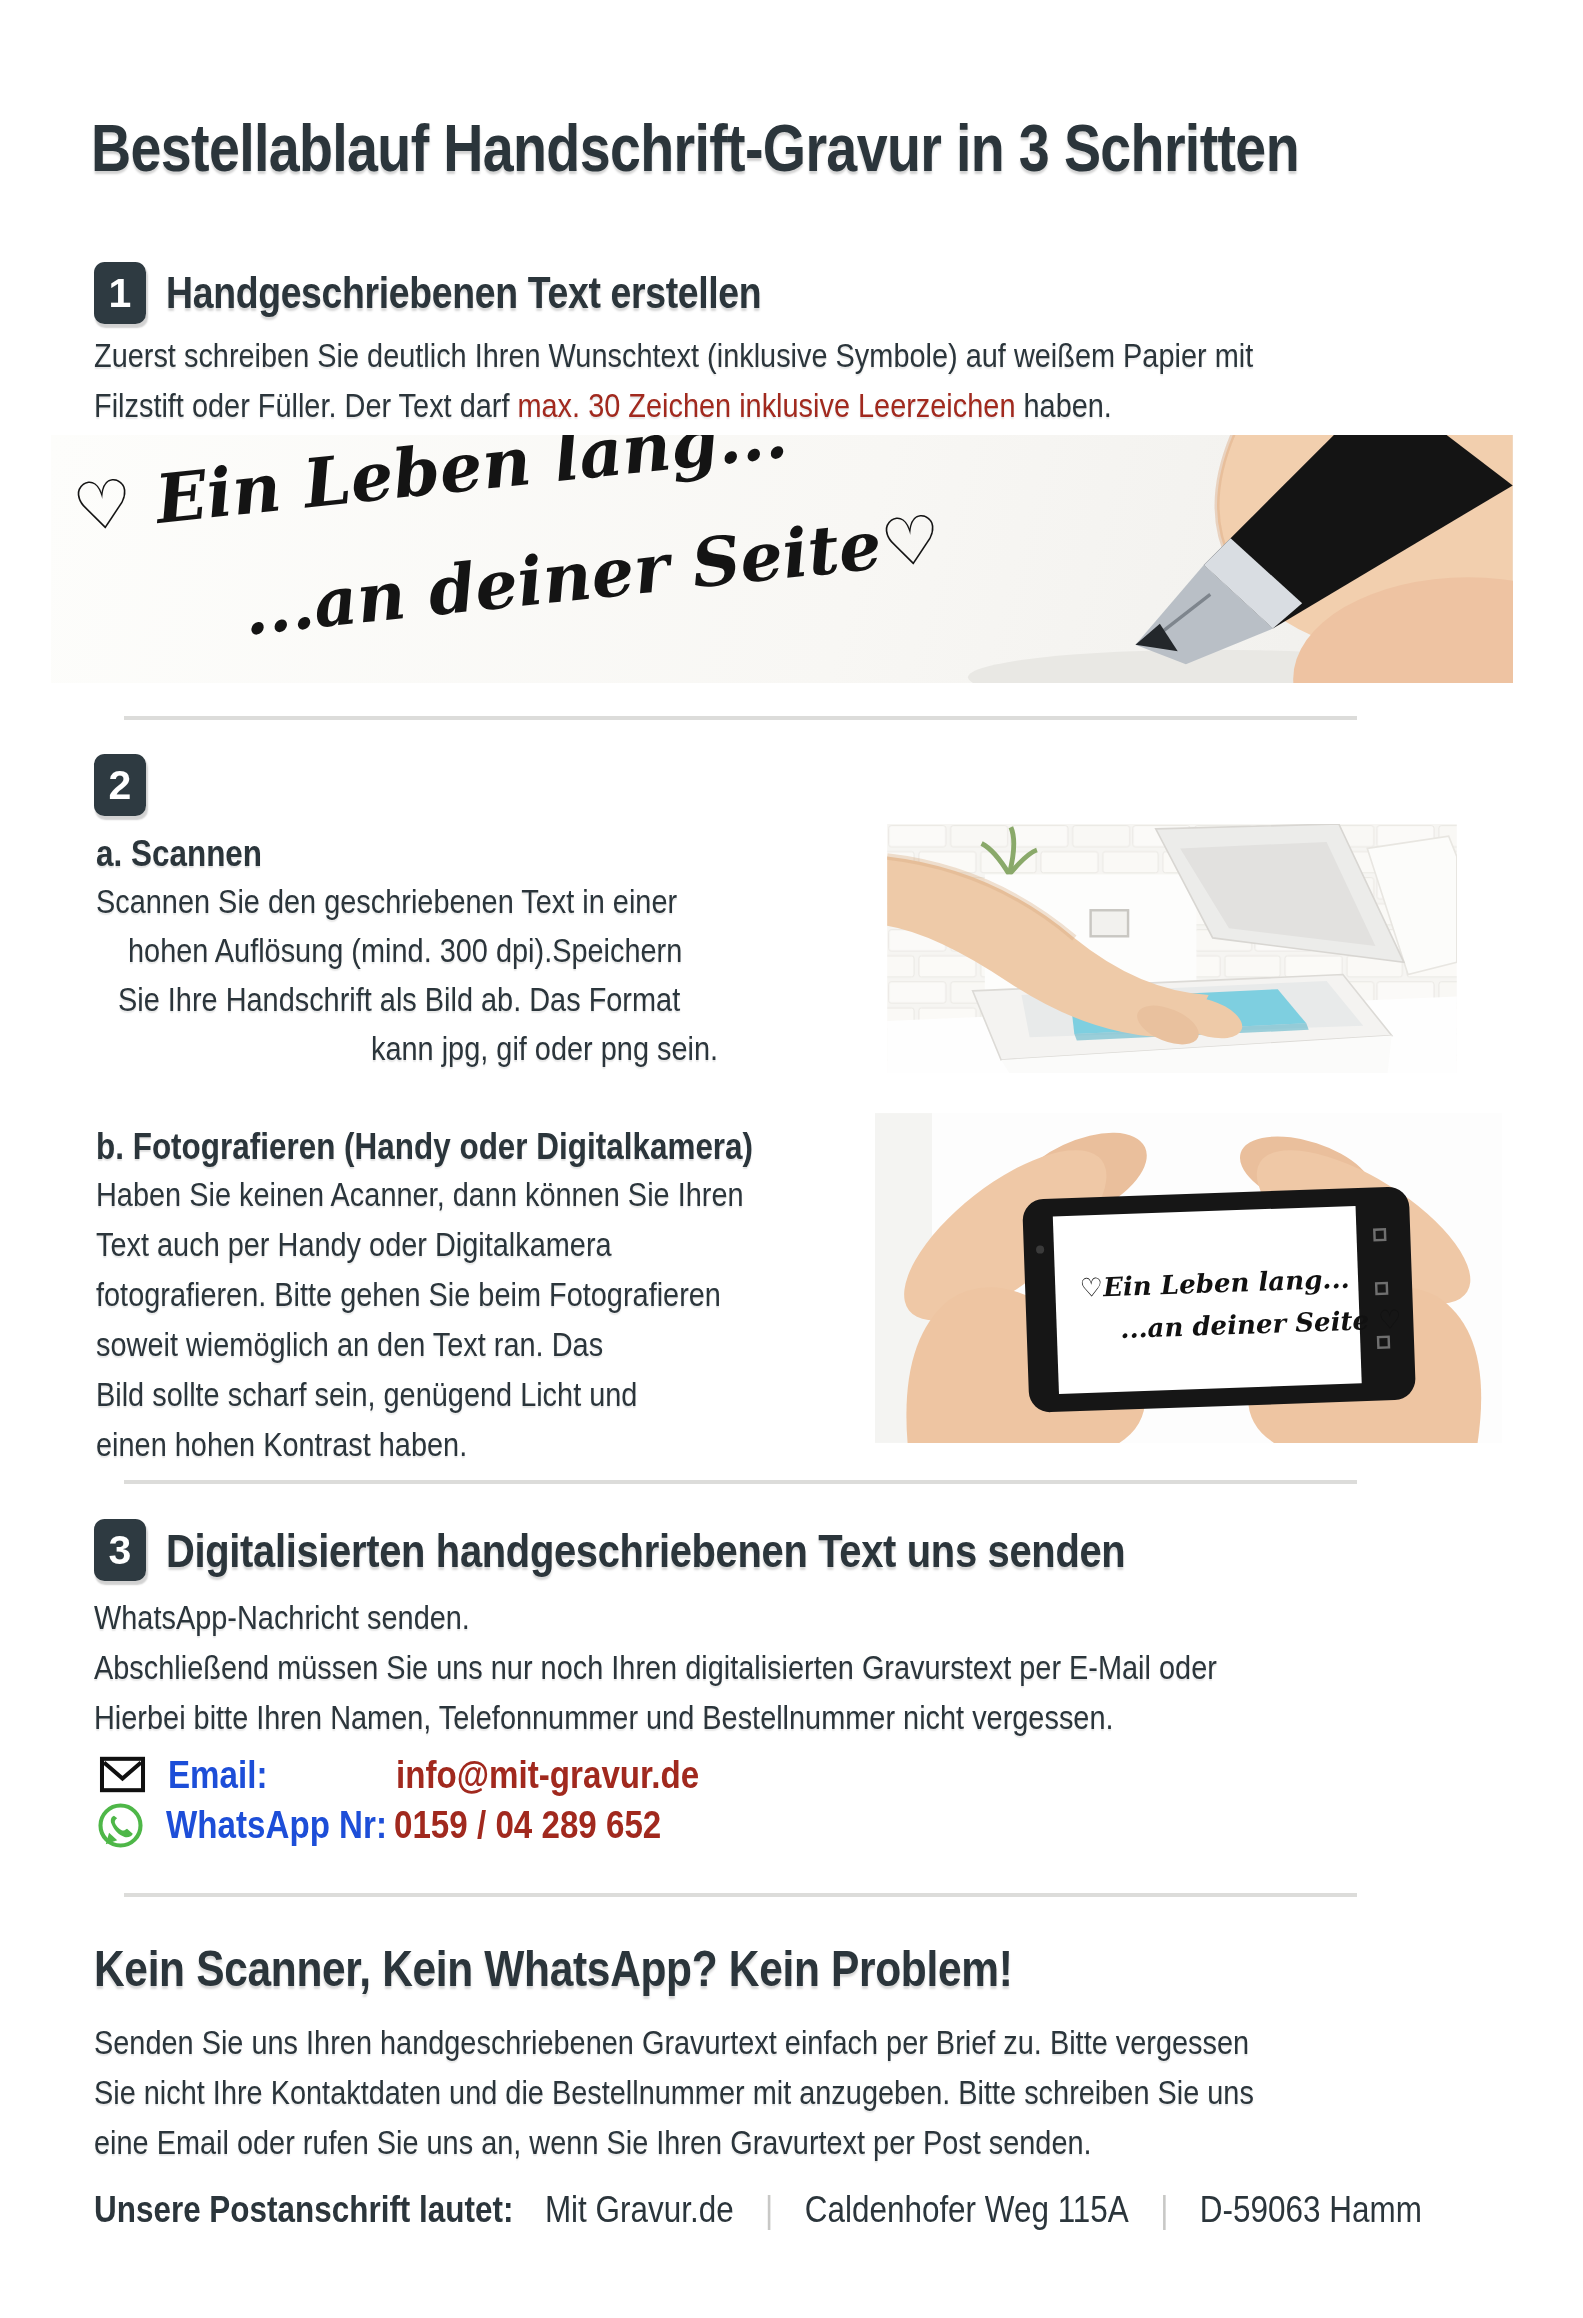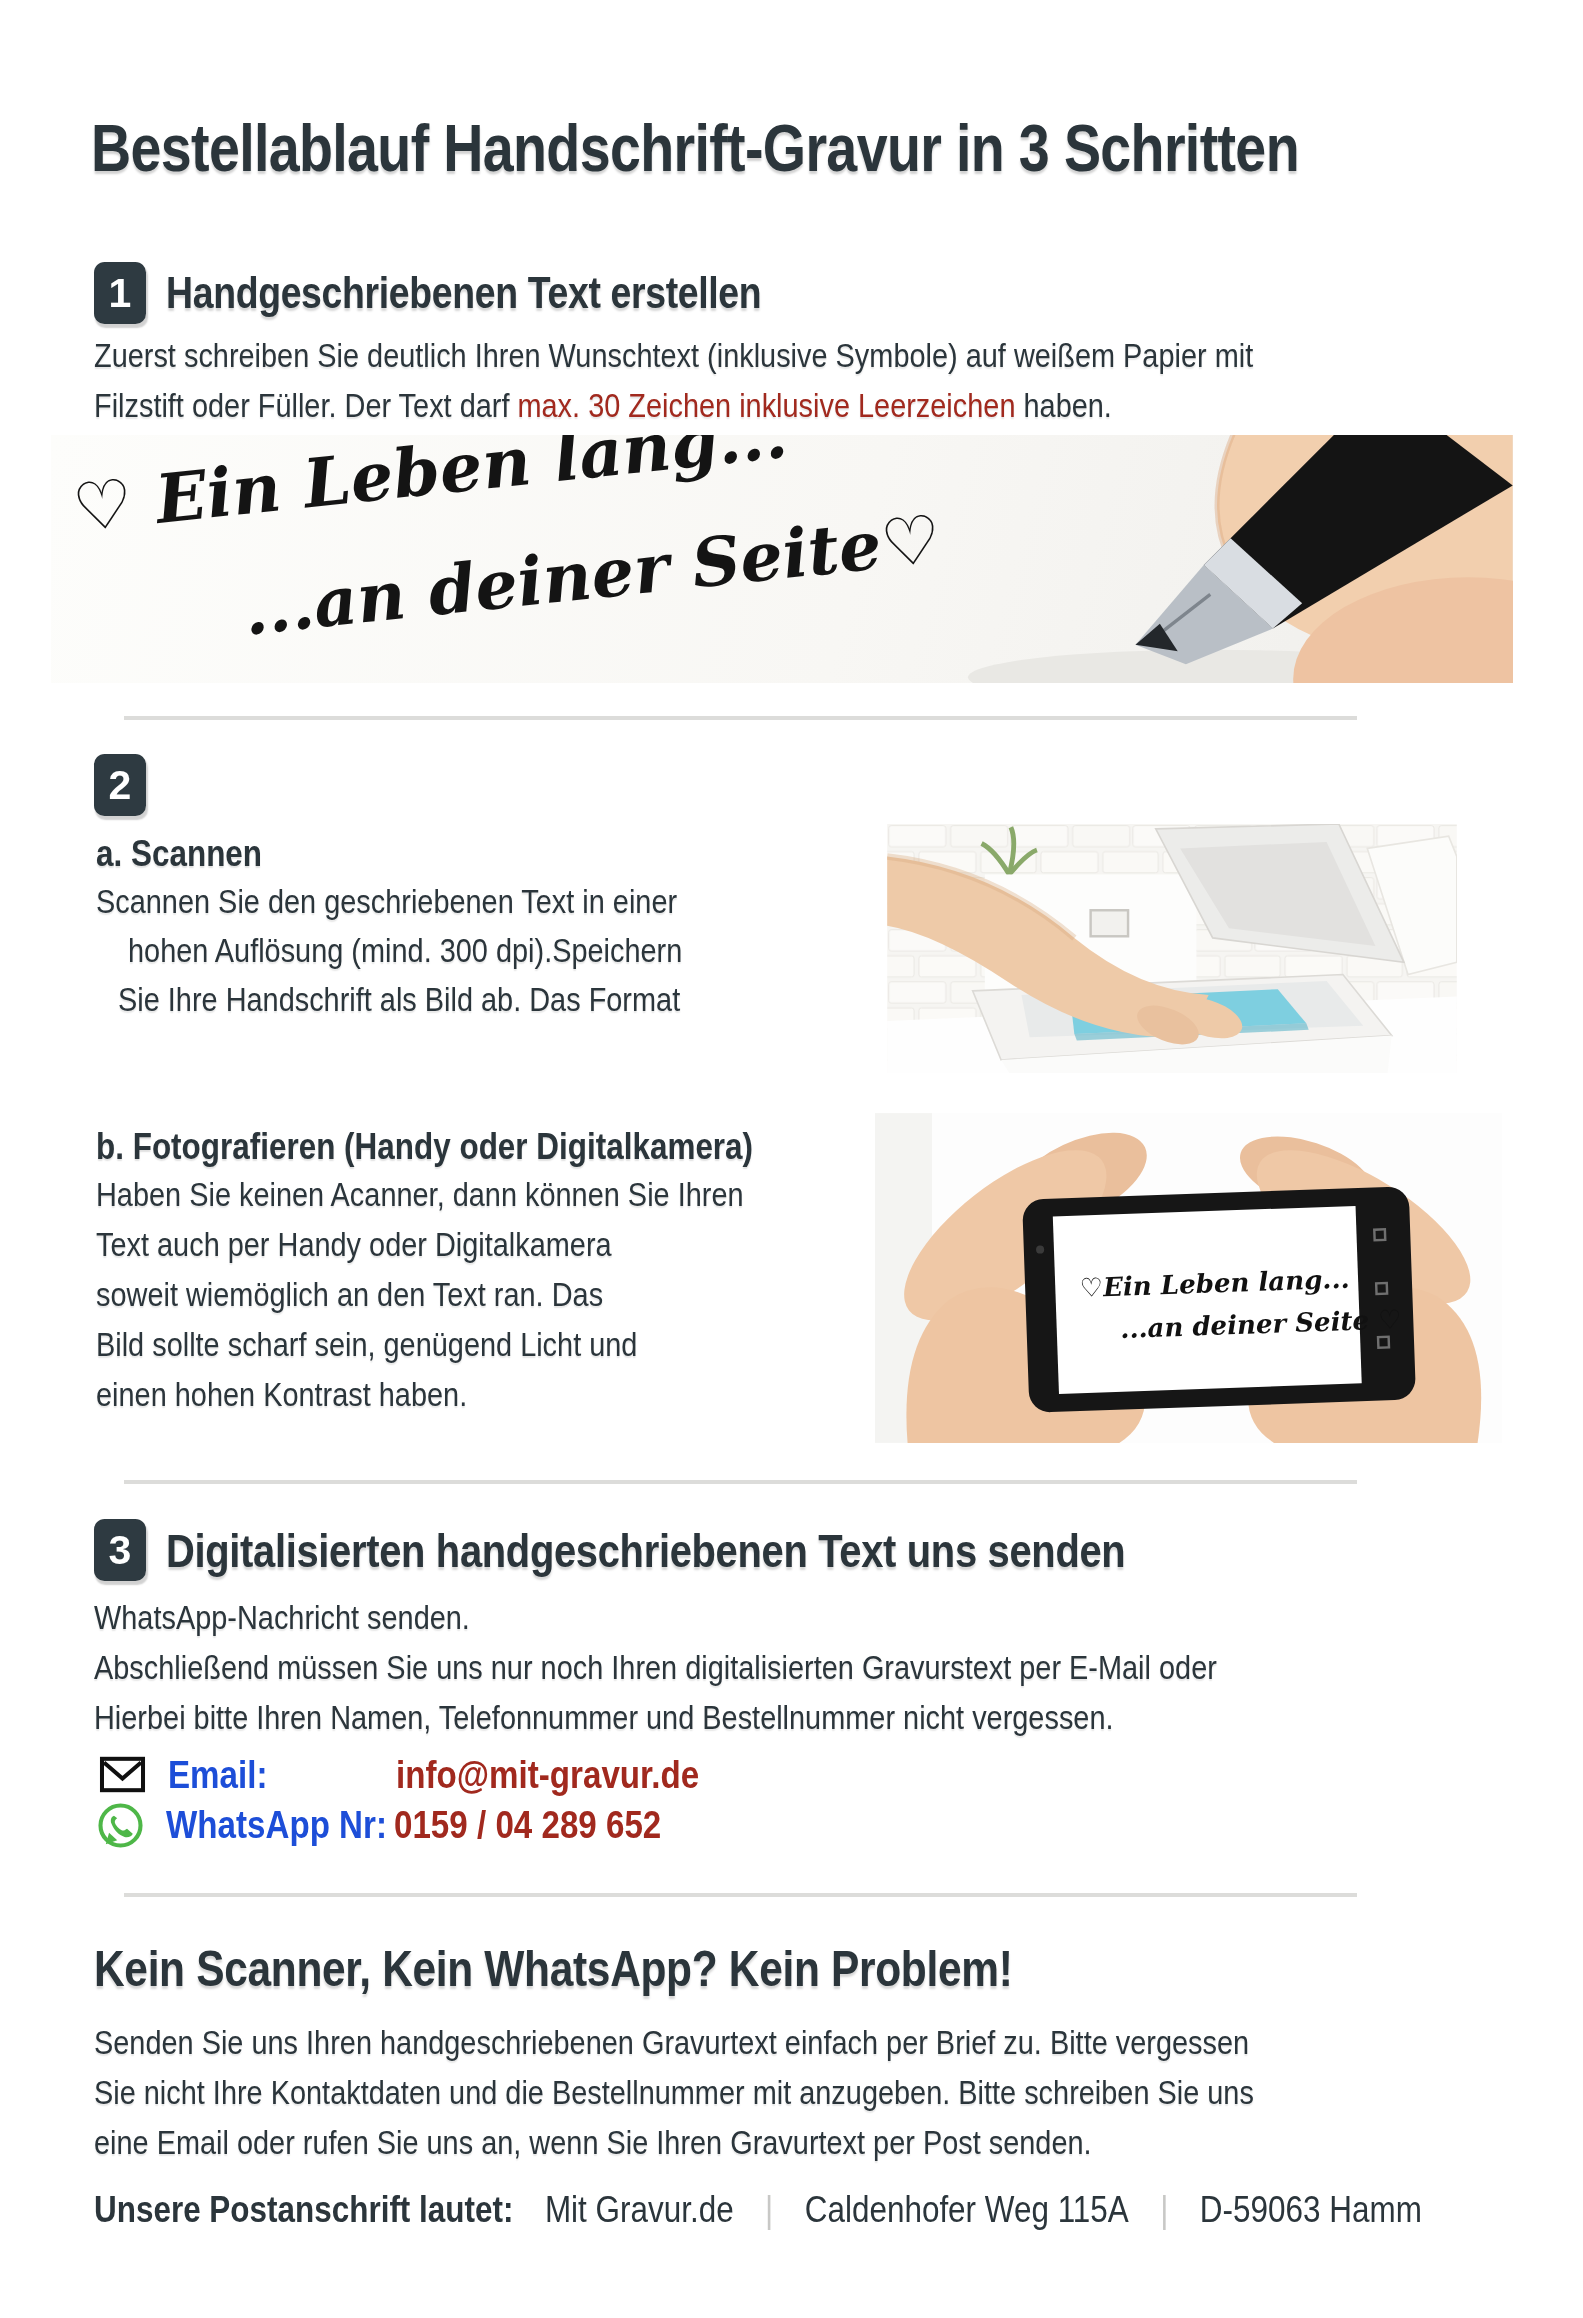--- a/index.html
+++ b/index.html
@@ -90,20 +90,21 @@
   <div class="badge">2</div>
 </div>
 
 <div class="abs sub-head" style="left:96px;top:833px;">
   <span class="sx85">a. Scannen</span>
 </div>
 <div class="abs" style="left:96px;top:877px;text-align:right;">
   <div class="body-line" style="line-height:49px;"><span class="sx85">Scannen Sie den geschriebenen Text in einer</span></div>
   <div class="body-line" style="line-height:49px;"><span class="sx85">hohen Auflösung (mind. 300 dpi).Speichern</span></div>
   <div class="body-line" style="line-height:49px;"><span class="sx85">Sie Ihre Handschrift als Bild ab. Das Format</span></div>
+  <div class="body-line" style="line-height:49px;"><span class="sx85">kann jpg, gif oder png sein.</span></div>
 </div>
 
 <div class="photo scan-photo">
   <svg viewBox="0 0 700 306" width="570" height="249">
     <defs>
       <pattern id="brick" width="150" height="64" patternUnits="userSpaceOnUse">
         <rect width="150" height="64" fill="#f6f5f2"></rect>
         <rect x="2" y="2" width="70" height="26" rx="3" fill="#fbfaf8" stroke="#e7e4df"></rect>
         <rect x="78" y="2" width="70" height="26" rx="3" fill="#f9f8f5" stroke="#e7e4df"></rect>
         <rect x="-37" y="34" width="70" height="26" rx="3" fill="#faf9f6" stroke="#e7e4df"></rect>
@@ -134,20 +135,21 @@
     <path d="M0 40 Q130 55 230 140" stroke="#d8a87f" stroke-width="8" fill="none" opacity="0.35"></path>
   </svg>
 </div>
 
 <div class="abs sub-head" style="left:96px;top:1126px;">
   <span class="sx85">b. Fotografieren (Handy oder Digitalkamera)</span>
 </div>
 <div class="abs" style="left:96px;top:1169px;">
   <div class="body-line"><span class="sx85">Haben Sie keinen Acanner, dann können Sie Ihren</span></div>
   <div class="body-line"><span class="sx85">Text auch per Handy oder Digitalkamera</span></div>
+  <div class="body-line"><span class="sx85">fotografieren. Bitte gehen Sie beim Fotografieren</span></div>
   <div class="body-line"><span class="sx85">soweit wiemöglich an den Text ran. Das</span></div>
   <div class="body-line"><span class="sx85">Bild sollte scharf sein, genügend Licht und</span></div>
   <div class="body-line"><span class="sx85">einen hohen Kontrast haben.</span></div>
 </div>
 
 <div class="photo phone-photo">
   <svg viewBox="0 0 770 405" width="627" height="330">
     <rect width="770" height="405" fill="#fdfdfd"></rect>
     <rect width="70" height="405" fill="#f4f4f2"></rect>
     <g>

